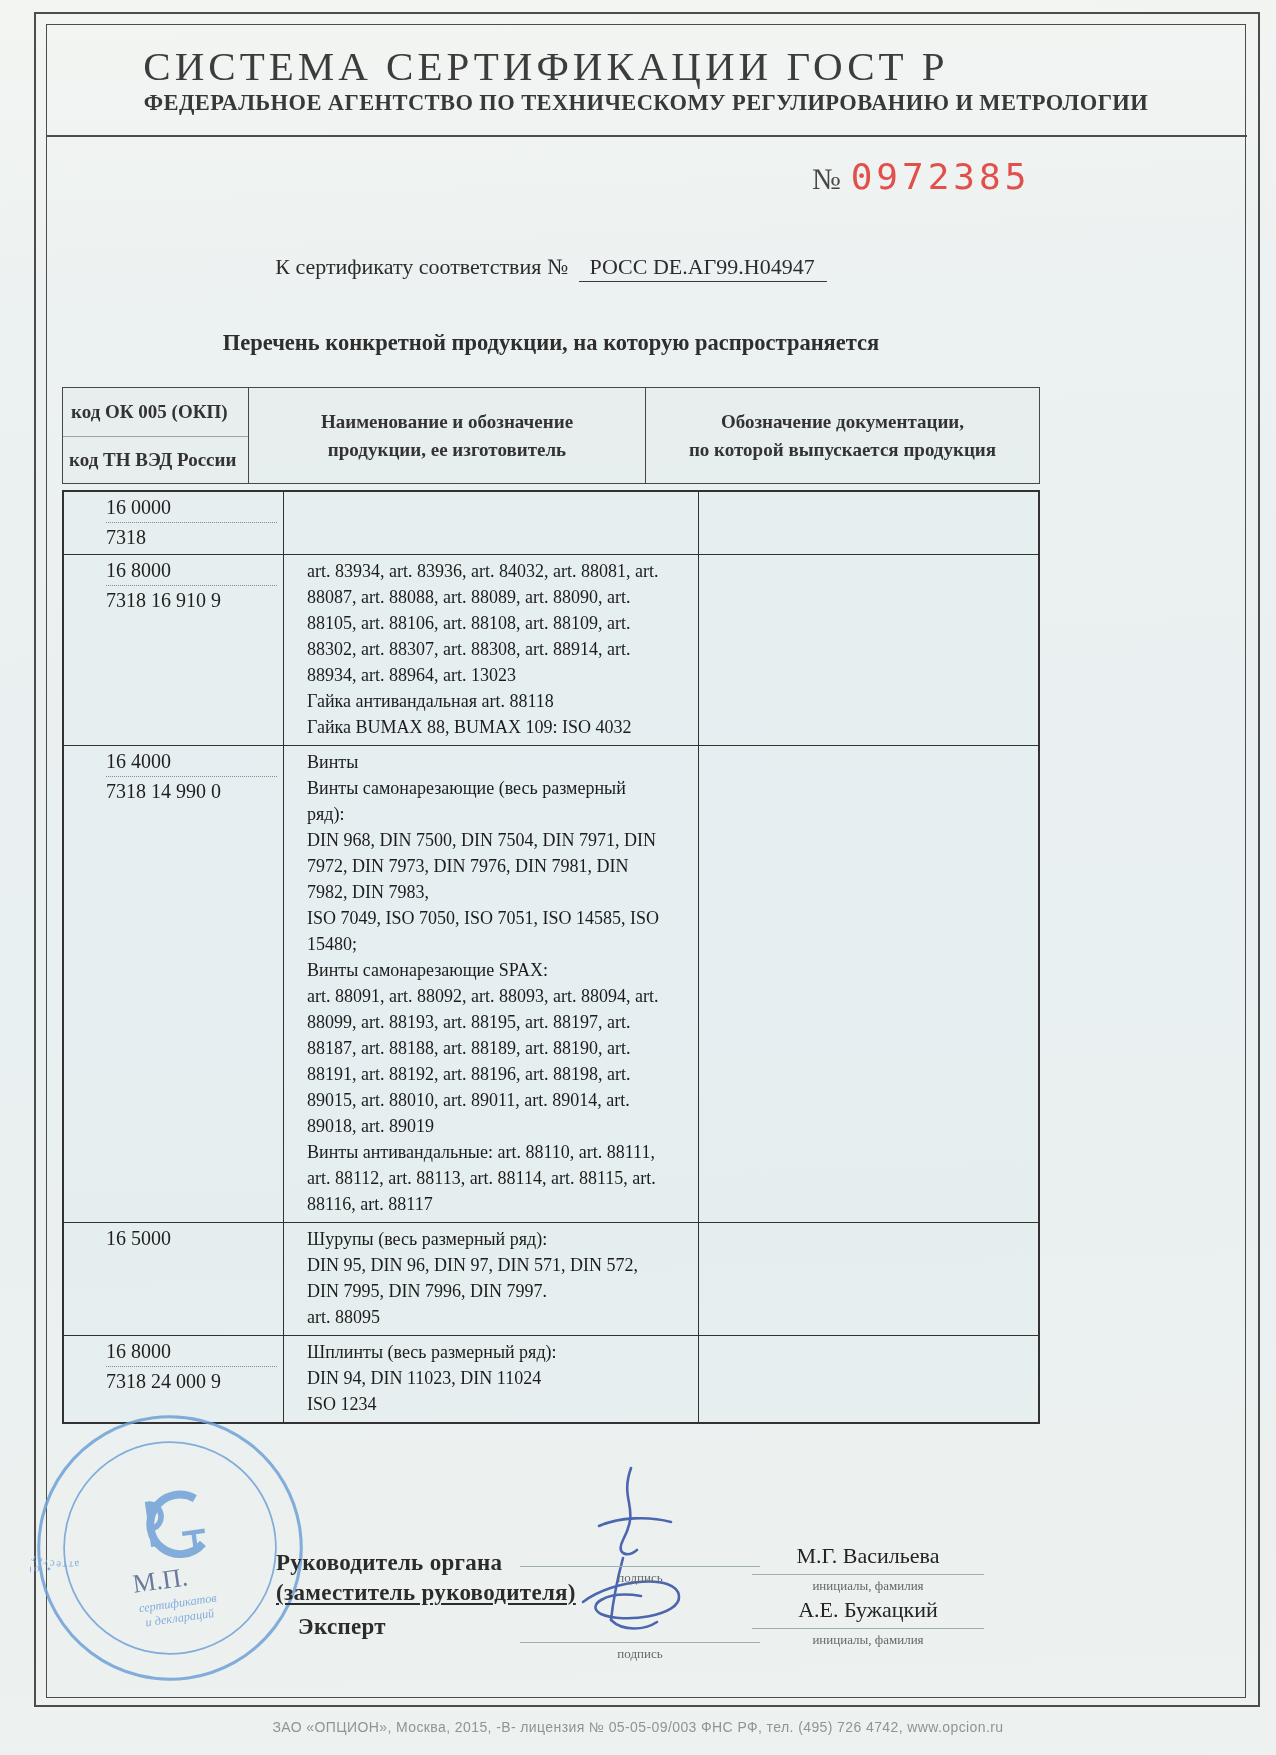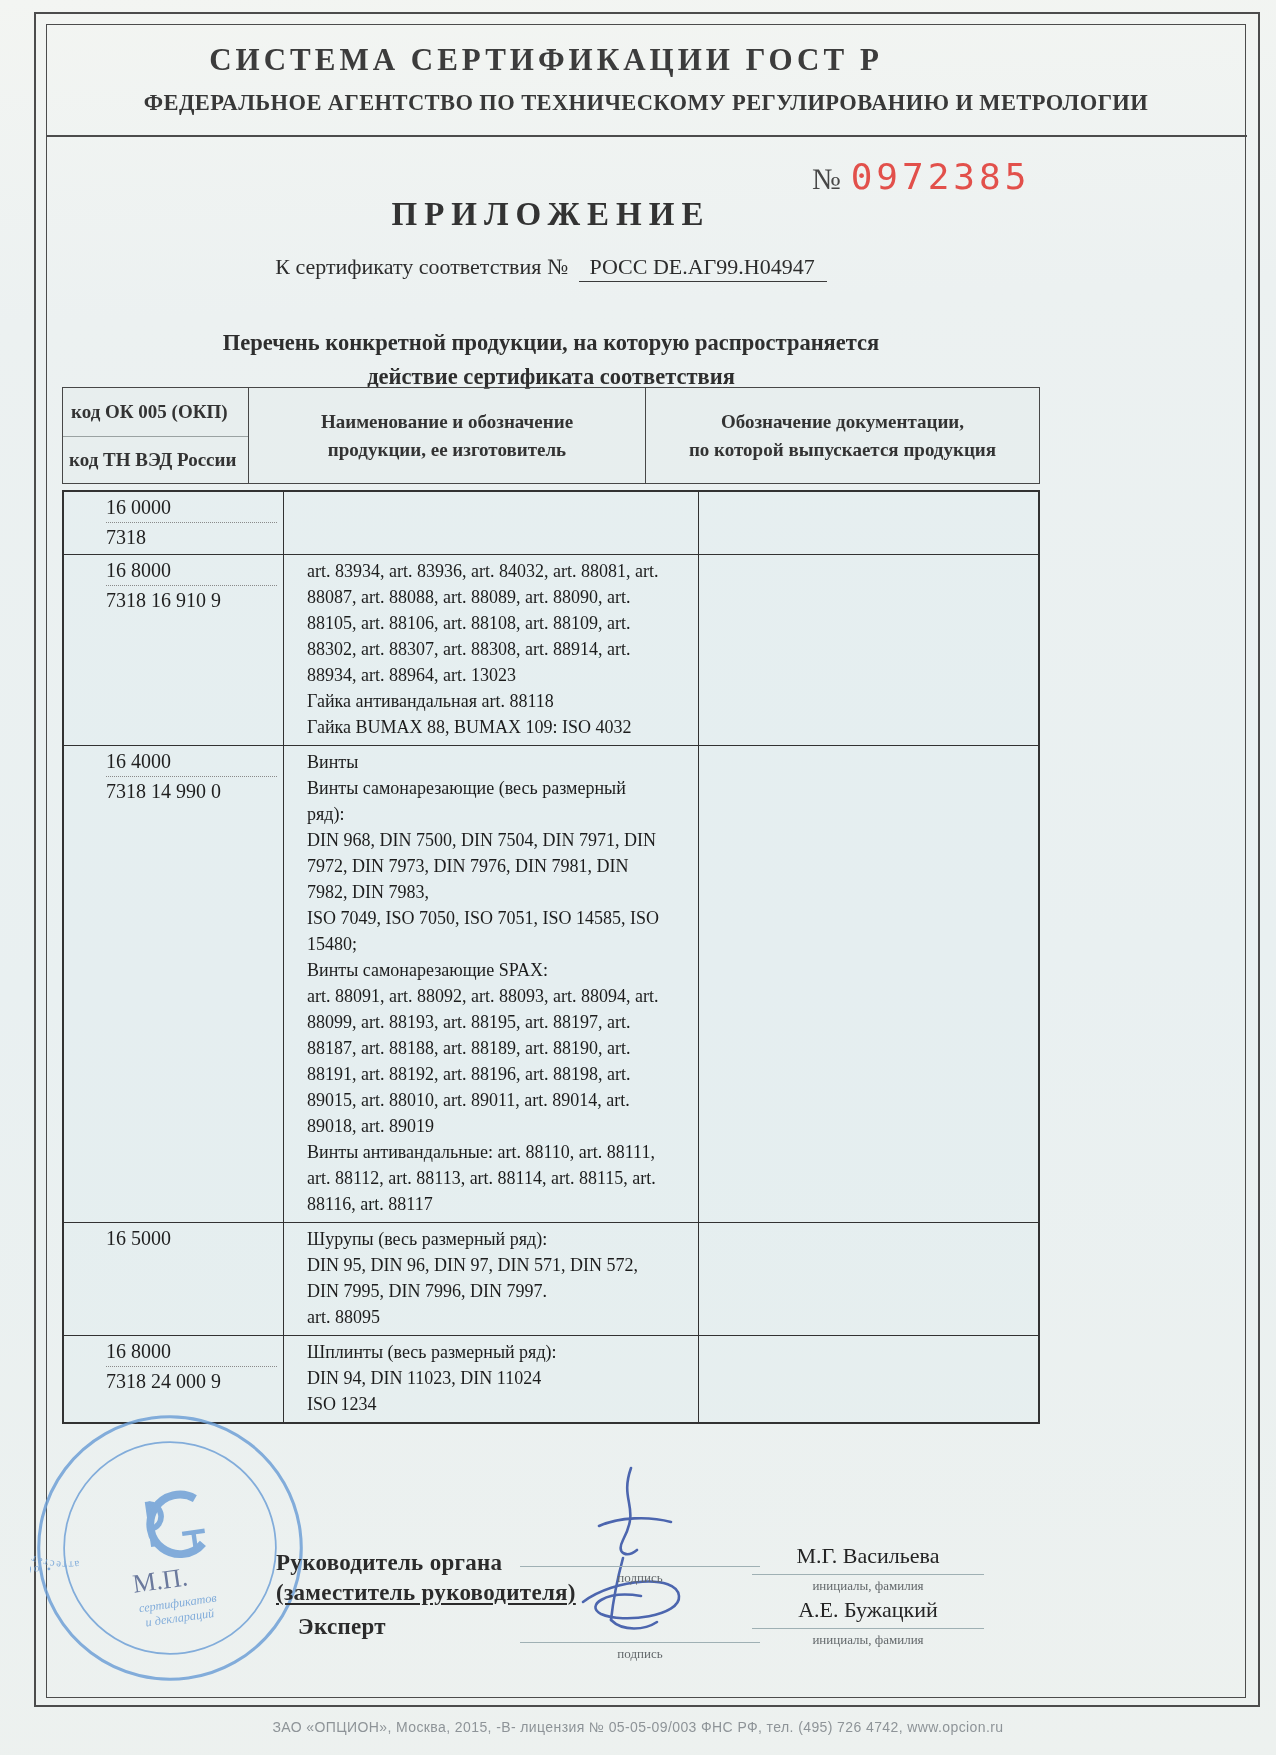--- a/index.html
+++ b/index.html
@@ -9,21 +9,21 @@
         background:linear-gradient(178deg,#f3f5f2 0%,#ecf1f1 18%,#e9f0f1 55%,#edf1ef 100%);}
   
   .frame-outer{position:absolute;left:34px;top:12px;width:1222px;height:1691px;
                border:2px solid #4c4c4c;}
   .frame-inner{position:absolute;left:46px;top:24px;width:1198px;height:1672px;
                border:1.5px solid #4c4c4c;}
   .header-rule{position:absolute;left:46px;top:135px;width:1201px;height:0;
                border-top:2px solid #4c4c4c;}
   
   .sys-title{position:absolute;left:46px;top:42px;width:1000px;text-align:center;
-             font-size:31px;font-weight:bold;letter-spacing:4px;color:#3c3c3c;}
+             font-size:41px;font-weight:normal;letter-spacing:4px;color:#3c3c3c;}
   .agency{position:absolute;left:46px;top:90px;width:1200px;text-align:center;
           font-size:22.5px;font-weight:bold;letter-spacing:0.4px;color:#383838;}
   .doc-number{position:absolute;left:812px;top:156px;display:flex;align-items:baseline;gap:10px;}
   .num-label{font-size:30px;color:#474747;}
   .num-value{font-family:"DejaVu Sans Mono", monospace;font-size:36px;letter-spacing:4px;
              color:#e2504b;}
   .title{position:absolute;left:62px;top:196px;width:978px;text-align:center;
          font-size:33px;font-weight:bold;letter-spacing:7px;color:#333;}
   .cert-line{position:absolute;left:62px;top:254px;width:978px;text-align:center;
              font-size:22px;color:#2c2c2c;}
@@ -77,30 +77,28 @@
   <div class="header-rule"></div>
 
   <div class="sys-title">СИСТЕМА СЕРТИФИКАЦИИ ГОСТ Р</div>
   <div class="agency">ФЕДЕРАЛЬНОЕ АГЕНТСТВО ПО ТЕХНИЧЕСКОМУ РЕГУЛИРОВАНИЮ И МЕТРОЛОГИИ</div>
 
   <div class="doc-number">
     <span class="num-label">№</span>
     <span class="num-value">0972385</span>
   </div>
 
-  <div class="title">ПРИЛОЖЕНИЕ</div>
 
   <div class="cert-line">
     <span>К сертификату соответствия №</span>
     <span class="cert-num">РОСС DE.АГ99.Н04947</span>
   </div>
 
   <div class="subtitle">
     <div>Перечень конкретной продукции,  на которую распространяется</div>
-    <div>действие сертификата соответствия</div>
   </div>
 
   <div class="thead">
     <div class="th-codes">
       <div class="th-okp">код ОК 005 (ОКП)</div>
       <div class="th-tnved">код ТН ВЭД России</div>
     </div>
     <div class="th-name th-center">Наименование и обозначение
 продукции, ее изготовитель</div>
     <div class="th-doc th-center">Обозначение документации,

